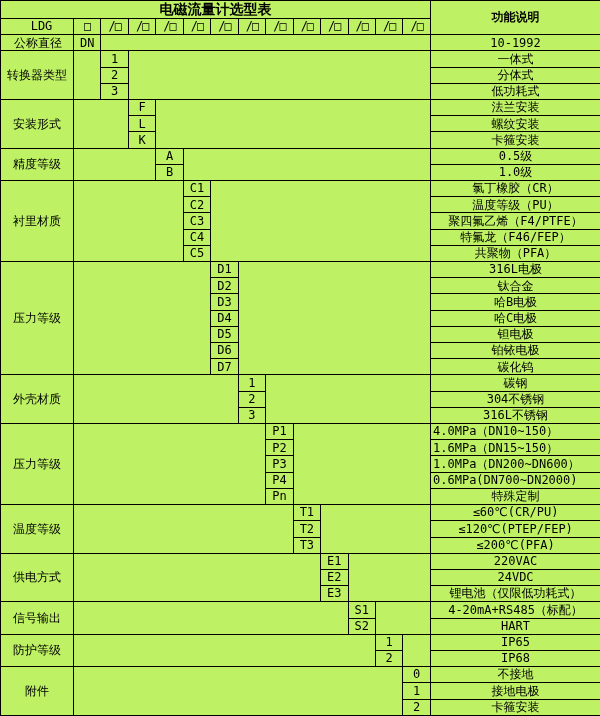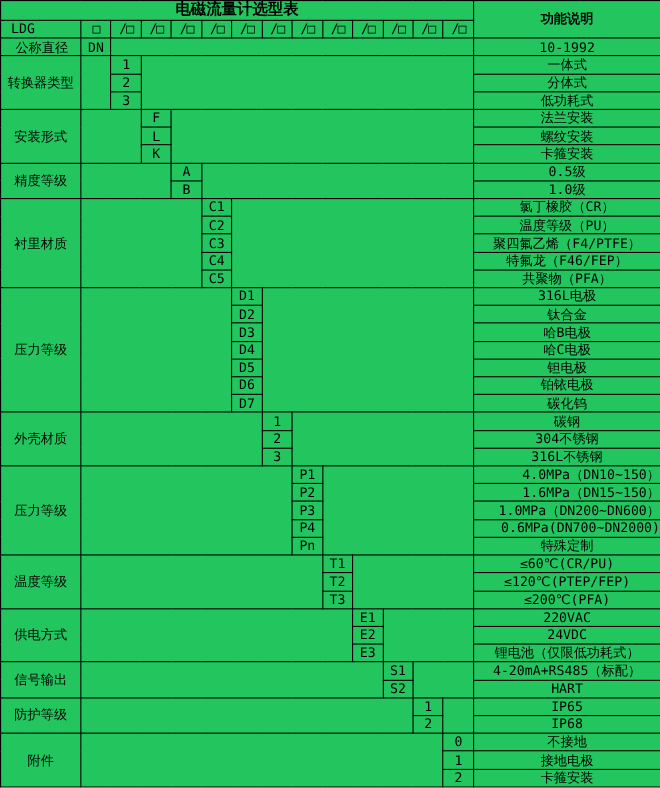--- a/index.html
+++ b/index.html
@@ -2,41 +2,41 @@
 <html><head>
 <meta charset="utf-8">
 <style>
   html,body{margin:0;padding:0;background:#ffffff;}
   body{width:600px;height:716px;}
   table{
     border-collapse:collapse;
     table-layout:fixed;
     width:600px;height:716px;
     color:#000;
-    background:#22c55e;
+    background:#bef264;
     font-family:"DejaVu Sans Mono","DejaVu Sans","Liberation Sans",sans-serif;
     font-size:12px;
   }
   td{
     border:1px solid #000;
     padding:0;
     text-align:center;
     vertical-align:middle;
     white-space:nowrap;
     overflow:hidden;
     line-height:1.05;
   }
   col.c-cat{width:73px;}
   col.c-code{width:27.46px;}
   col.c-desc{width:170px;}
   td.title{font-weight:bold;font-size:14px;}
   td.rhead{font-weight:bold;font-size:12px;text-align:center;}
-  td.model-prefix{text-align:left;padding-left:9px;}
+  td.model-prefix{text-align:center;padding-left:9px;}
   td.dia-label{text-align:center;padding-left:2px;}
-  td.desc-left{text-align:right;padding-left:2px;}
+  td.desc-left{text-align:left;padding-left:2px;}
   td.boxes{font-size:12px;letter-spacing:-1px;}
 </style>
 </head>
 <body>
 
 <table>
   <colgroup>
     <col class="c-cat">
     <col class="c-code">
       <col class="c-code">

